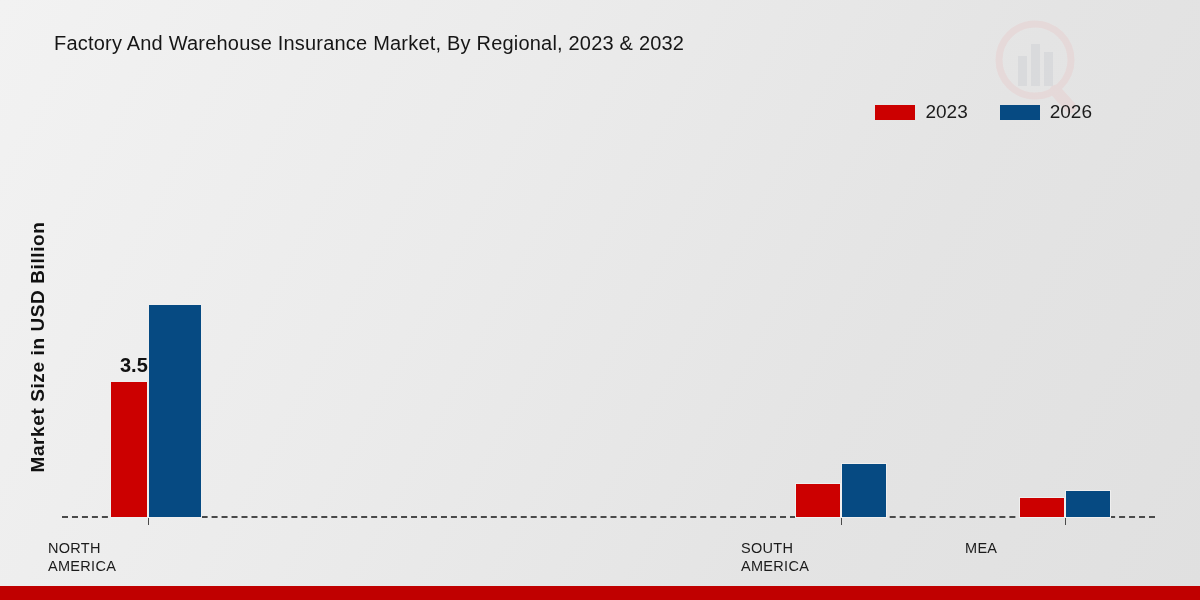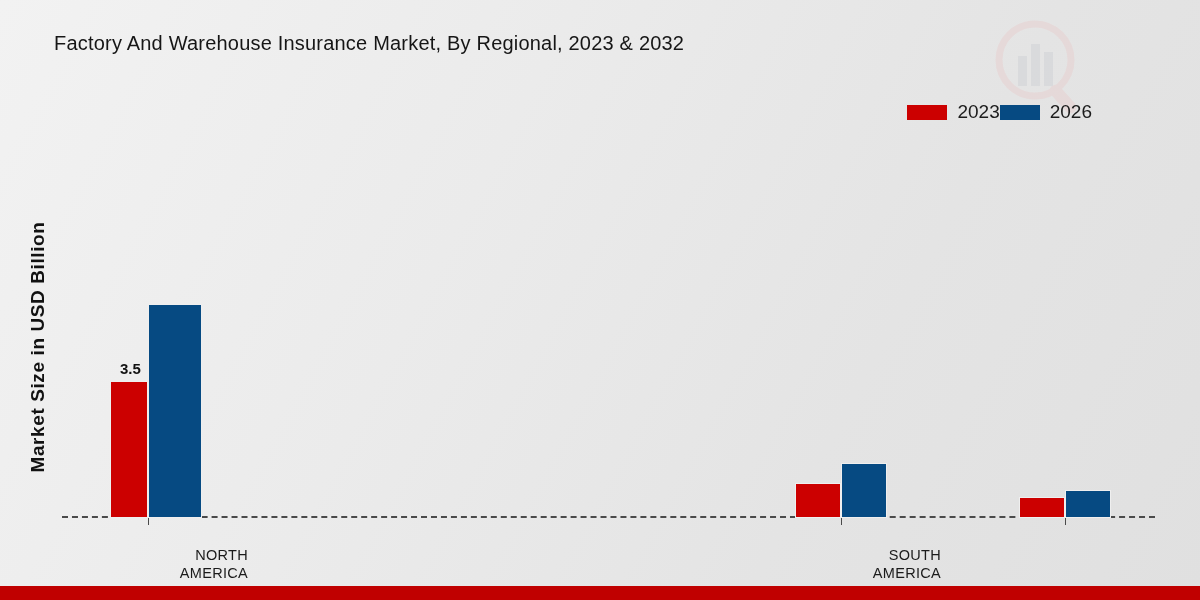--- a/index.html
+++ b/index.html
@@ -43,20 +43,21 @@
     font-weight: 400;
   }
 
   
   #legend {
     position: absolute;
     right: 108px;
     top: 101px;
     display: flex;
     align-items: center;
+    gap: 32px;
   }
   .legend-item {
     display: flex;
     align-items: center;
     gap: 10px;
   }
   .legend-swatch {
     width: 40px;
     height: 15px;
     display: block;
@@ -117,32 +118,32 @@
   .tick {
     position: absolute;
     bottom: -7px;
     width: 1px;
     height: 7px;
     background: #4a4a4a;
   }
   .cat-label {
     position: absolute;
     top: 100%;
-    margin-top: 28px;
+    margin-top: 21px;
     width: 200px;
     margin-left: -100px;
-    text-align: right;
+    text-align: left;
     font-size: 14.5px;
     line-height: 18px;
     color: #1b1b1b;
     letter-spacing: 0.3px;
   }
   .value-label {
     position: absolute;
-    font-size: 15px;
+    font-size: 20px;
     font-weight: bold;
     color: #111;
     white-space: nowrap;
   }
 
   
   #footer-bar {
     position: absolute;
     left: 0;
     bottom: 0;
@@ -205,19 +206,22 @@
       <div class="cat-label" style="left:46px;">
         <div>SOUTH</div>
         <div>AMERICA</div>
       </div>
     </div>
 
     <div class="group" style="left:957px;width:140px;">
       <div class="bar bar-2023" style="left:0px;width:46px;height:21px;"></div>
       <div class="bar bar-2032" style="left:46px;width:46px;height:28px;"></div>
       <div class="tick" style="left:46px;"></div>
+      <div class="cat-label" style="left:46px;">
+        <div>MEA</div>
+      </div>
     </div>
 
   </div>
 
   <div id="footer-bar"></div>
 
 </div>
 
 </body></html>

